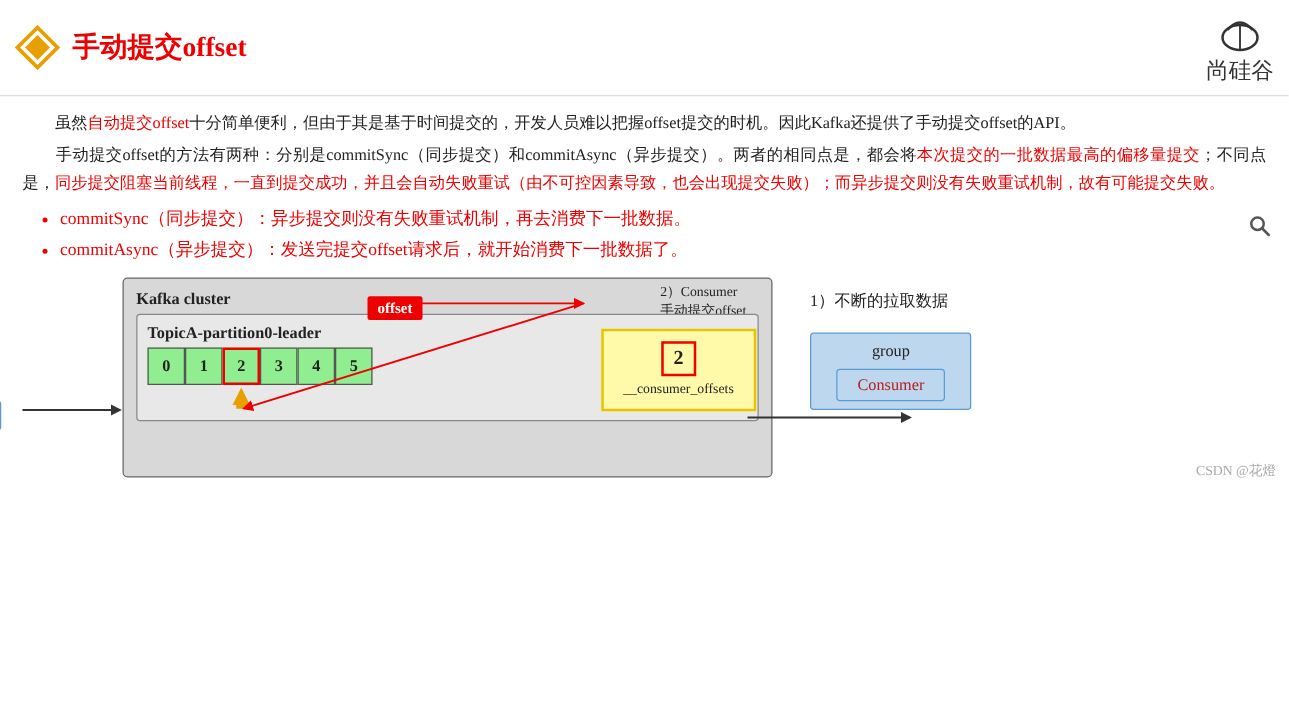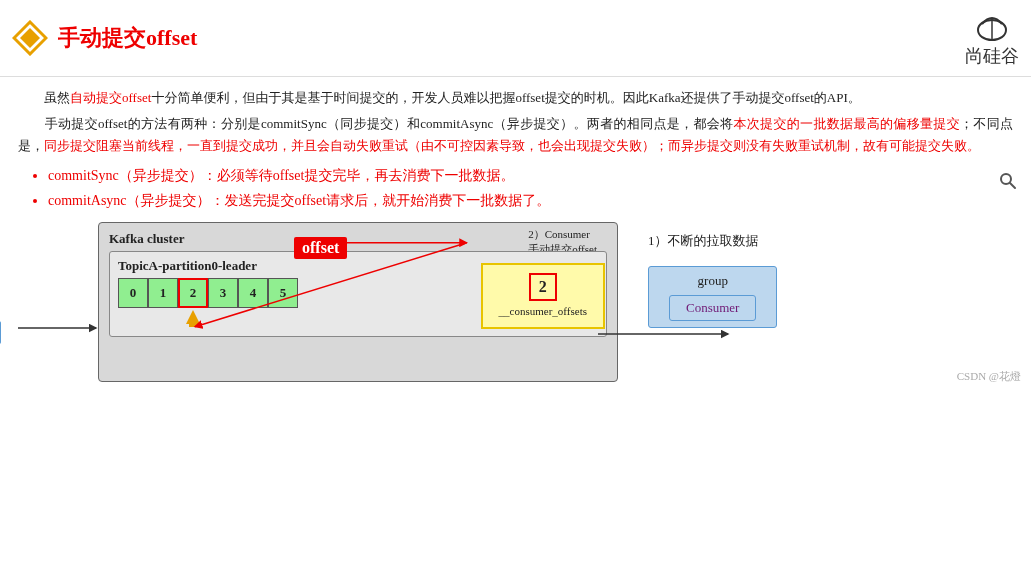--- a/index.html
+++ b/index.html
@@ -147,21 +147,21 @@
       font-size: 13px;
       color: #222;
       margin-bottom: 6px;
     }
     .consumer-box {
       background: #bdd7ee;
       border: 1.5px solid #5b9bd5;
       border-radius: 3px;
       padding: 4px 16px;
       font-size: 13px;
-      color: #701a75;
+      color: #b91c1c;
       margin: 0 auto;
     }
 
     
     .watermark {
       position: absolute;
       bottom: 4px;
       right: 10px;
       font-size: 11px;
       color: #aaa;
@@ -206,35 +206,35 @@
 
   <div class="para">
     　　虽然<span class="red">自动提交offset</span>十分简单便利，但由于其是基于时间提交的，开发人员难以把握offset提交的时机。因此Kafka还提供了手动提交offset的API。
   </div>
 
   <div class="para" style="margin-top:4px;">
     　　手动提交offset的方法有两种：分别是commitSync（同步提交）和commitAsync（异步提交）。两者的相同点是，都会将<span class="red">本次提交的一批数据最高的偏移量提交</span>；不同点是，<span class="red">同步提交阻塞当前线程，一直到提交成功，并且会自动失败重试（由不可控因素导致，也会出现提交失败）；而</span><span class="red">异步提交则没有失败重试机制，故有可能提交失败。</span>
   </div>
 
   <ul class="bullet-list">
-    <li>commitSync（异步提交）：必须等待offset提交完毕，再去消费下一批数据。</li>
+    <li>commitSync（同步提交）：异步提交则没有失败重试机制，再去消费下一批数据。</li>
     <li>commitAsync（异步提交）：发送完提交offset请求后，就开始消费下一批数据了。</li>
   </ul>
 
   <div class="diagram-area">
     <div class="diagram-wrapper" style="position:relative; width:590px;">
 
       <div style="position:absolute; left:-80px; bottom:38px; z-index:5;">
         <div style="background:#5b9bd5; color:#fff; font-size:12px; padding:4px 10px; border-radius:2px;">Producer</div>
       </div>
 
       <div class="kafka-cluster" style="position:relative; margin-left:80px;">
         <div class="kafka-cluster-label">Kafka cluster</div>
 
-        <div style="position:absolute; top:14px; left:195px; background:#e00; color:#fff; font-size:16px; font-weight:bold; padding:2px 8px; border-radius:2px; z-index:10;">offset</div>
+        <div style="position:absolute; top:14px; left:195px; background:#e00; color:#fff; font-size:12px; font-weight:bold; padding:2px 8px; border-radius:2px; z-index:10;">offset</div>
 
         <div style="position:absolute; top:4px; right:20px; font-size:11px; color:#222; line-height:1.4;">
           <span>2）Consumer</span><br>
           <span>手动提交offset</span>
         </div>
 
         <div class="broker-box">
 
           <div class="topic-label">TopicA-partition0-leader</div>
 

